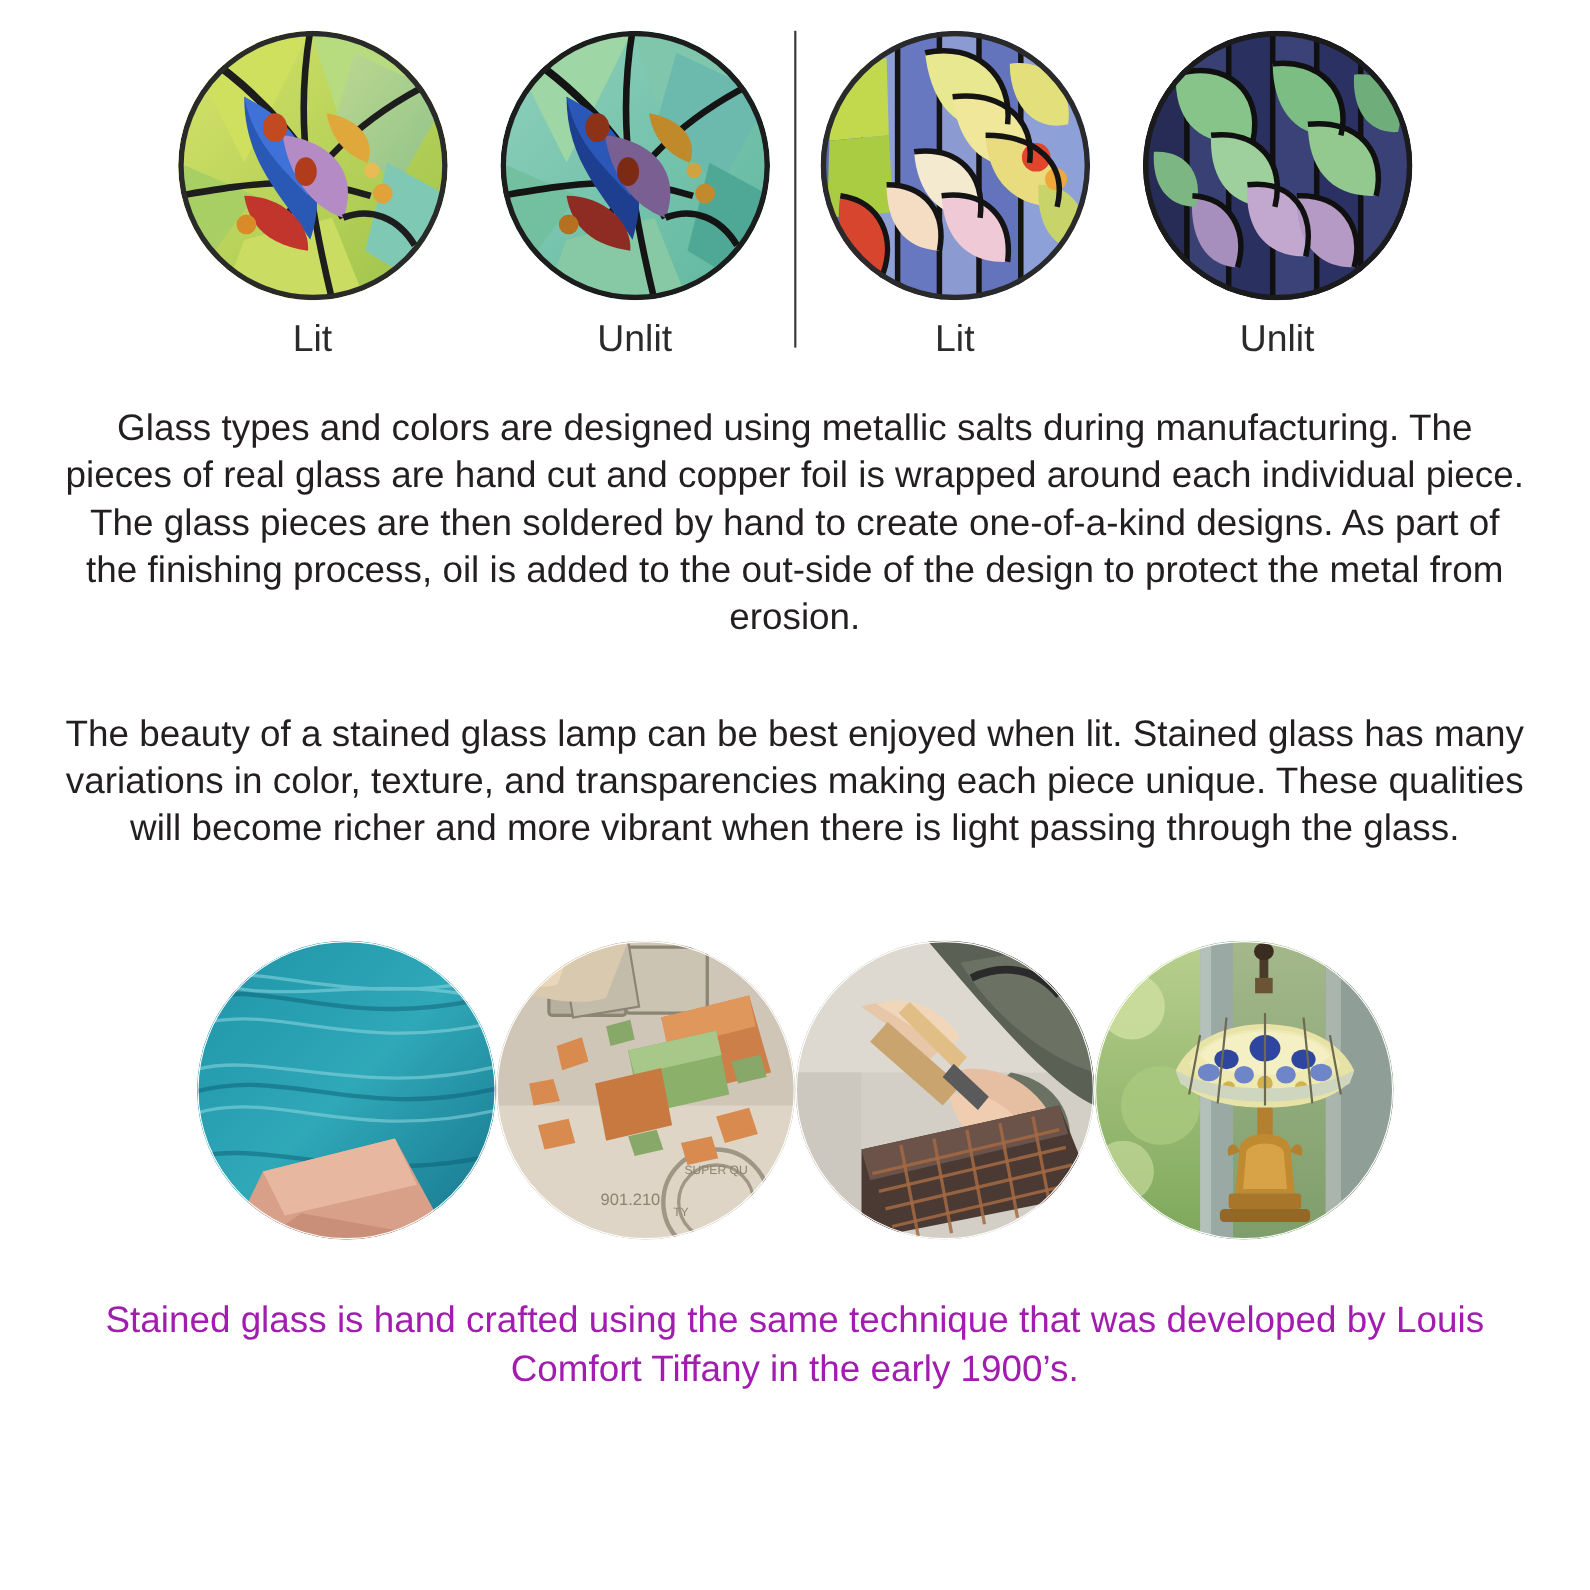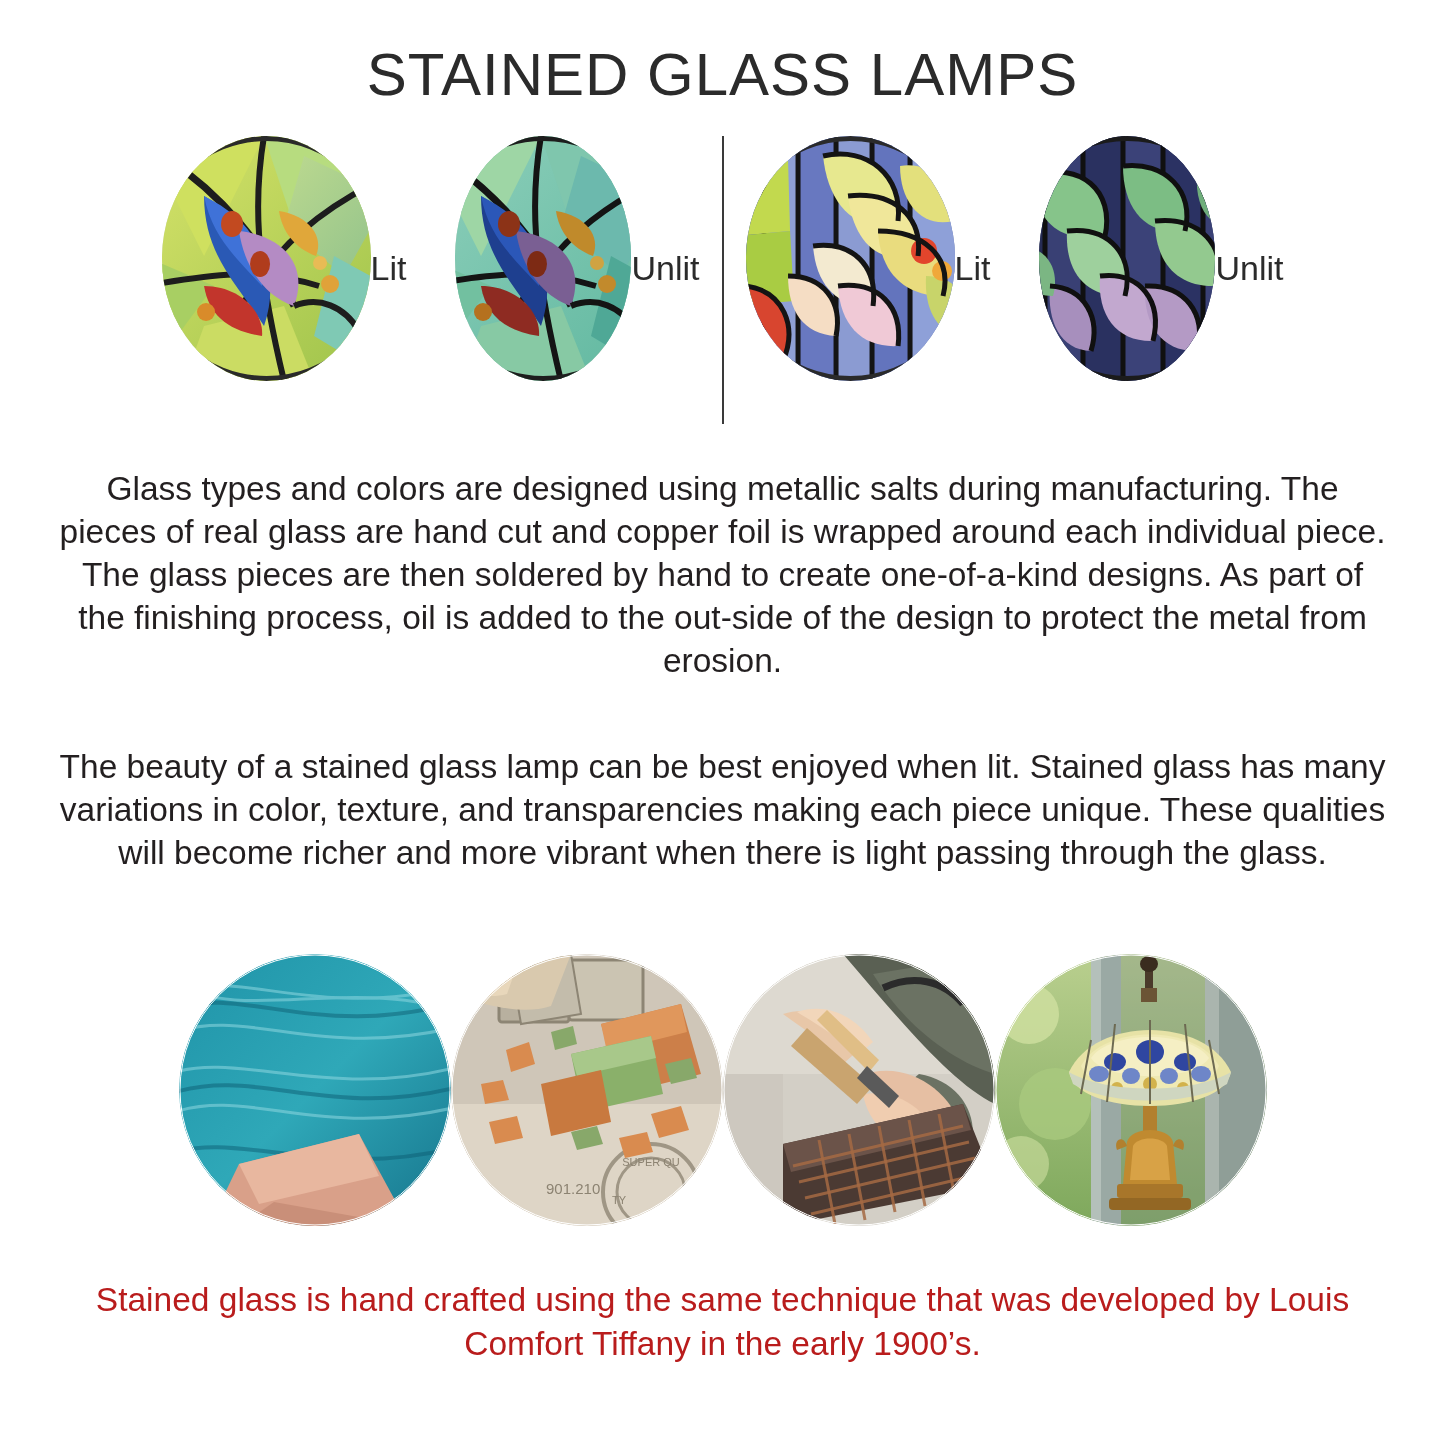--- a/index.html
+++ b/index.html
@@ -52,21 +52,21 @@
   .divider {
     width: 2px;
     background: #3a3a3a;
     height: 288px;
     margin: 0 22px;
     align-self: flex-start;
   }
   .swatch-cell {
     width: 245px;
     display: flex;
-    flex-direction: row;
+    flex-direction: column;
     align-items: center;
   }
   .circle {
     width: 245px;
     height: 245px;
     border-radius: 50%;
     overflow: hidden;
     position: relative;
     background: #cfd8c9;
   }
@@ -104,29 +104,28 @@
     position: relative;
   }
   .photo svg { display: block; width: 100%; height: 100%; }
 
   .footer-para {
     margin-top: 52px;
     width: 1330px;
     text-align: center;
     font-size: 33.5px;
     line-height: 1.3;
-    color: #b91c1c;
+    color: #a21caf;
   }
 </style>
 </head>
 <body>
 
 <div class="page">
 
-  <h1 class="title">STAINED GLASS LAMPS</h1>
 
   <div class="compare-row">
 
     <div class="compare-group">
 
       <div class="swatch-cell">
         <div class="circle">
           <svg viewBox="0 0 245 245" preserveAspectRatio="xMidYMid slice" aria-hidden="true">
             <defs>
               <clipPath id="c1">

